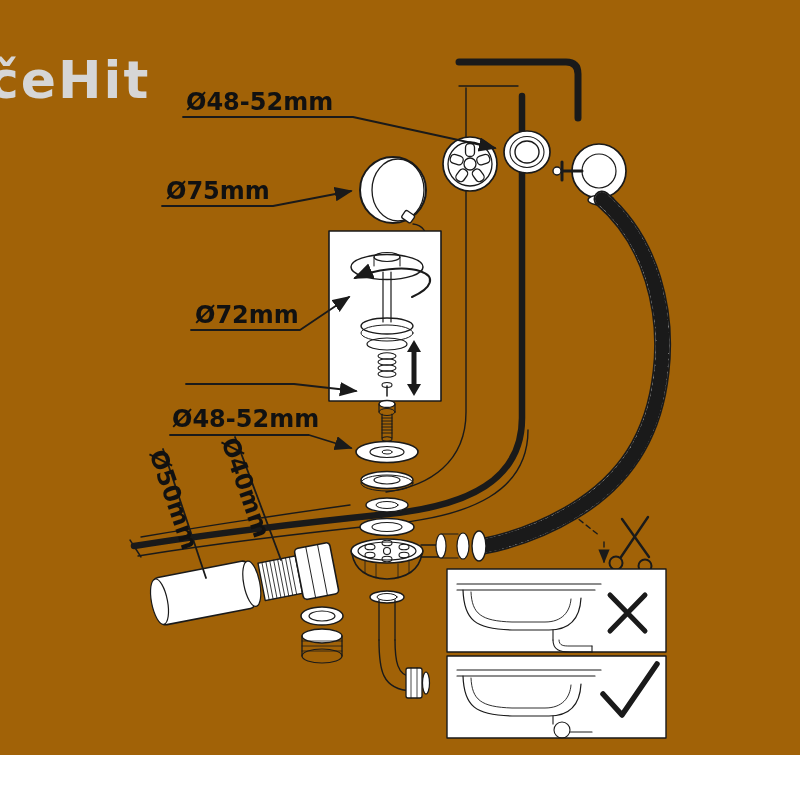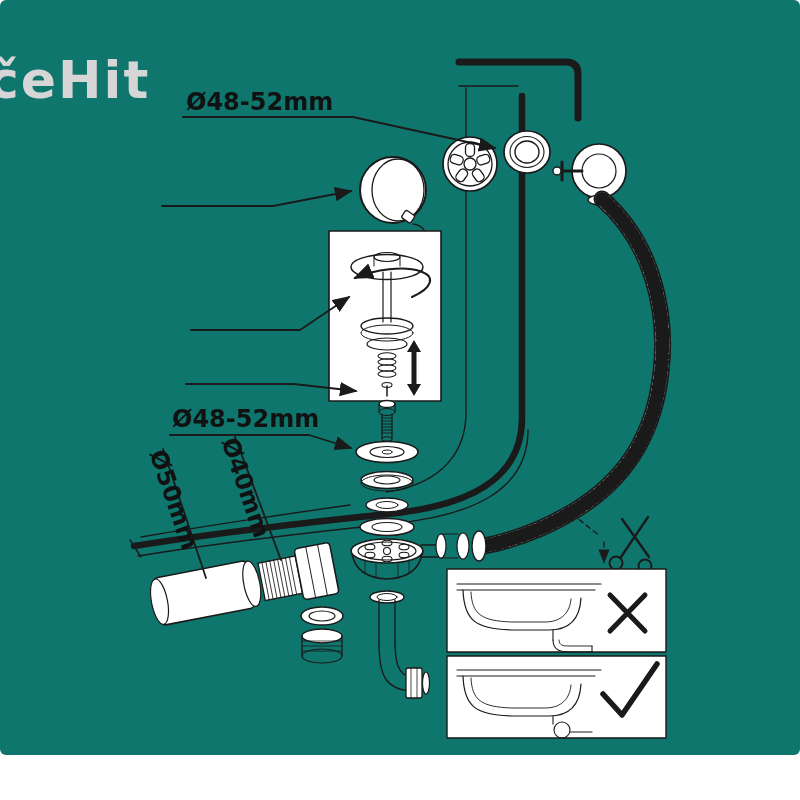--- a/index.html
+++ b/index.html
@@ -1,17 +1,17 @@
 <!DOCTYPE html>
 <html><head>
 <meta charset="utf-8">
 <style>
   html,body{margin:0;padding:0;background:#ffffff;}
-  .stage{position:relative;width:800px;height:755px;background:#0f766e;overflow:hidden;
-         font-family:"DejaVu Sans",sans-serif;border-radius:6px;}
+  .stage{position:relative;width:800px;height:755px;background:#a16207;overflow:hidden;
+         font-family:"DejaVu Sans",sans-serif;}
   .watermark{position:absolute;left:-12px;top:50px;font-size:52px;font-weight:bold;
              color:#d6d6d6;letter-spacing:2px;user-select:none;}
   .label{position:absolute;font-size:24px;font-weight:bold;color:#111;white-space:nowrap;}
   .rot{transform:rotate(71deg);transform-origin:left top;}
   svg{position:absolute;left:0;top:0;}
 </style>
 </head>
 <body>
 
 <div class="stage">
@@ -222,17 +222,19 @@
           <circle cx="562" cy="730" r="8"></circle>
           <path d="M570,732 H592"></path>
         </g>
         <path d="M603,694 L622,715 L657,664" stroke-width="5.5"></path>
       </g>
 
     </g>
   </svg>
 
   <div class="label" style="left:186px;top:88px">Ø48-52mm</div>
+  <div class="label" style="left:166px;top:177px">Ø75mm</div>
+  <div class="label" style="left:195px;top:301px">Ø72mm</div>
   <div class="label" style="left:172px;top:405px">Ø48-52mm</div>
   <div class="label rot" style="left:170px;top:446px">Ø50mm</div>
   <div class="label rot" style="left:242px;top:434px">Ø40mm</div>
 
 </div>
 
 </body></html>

